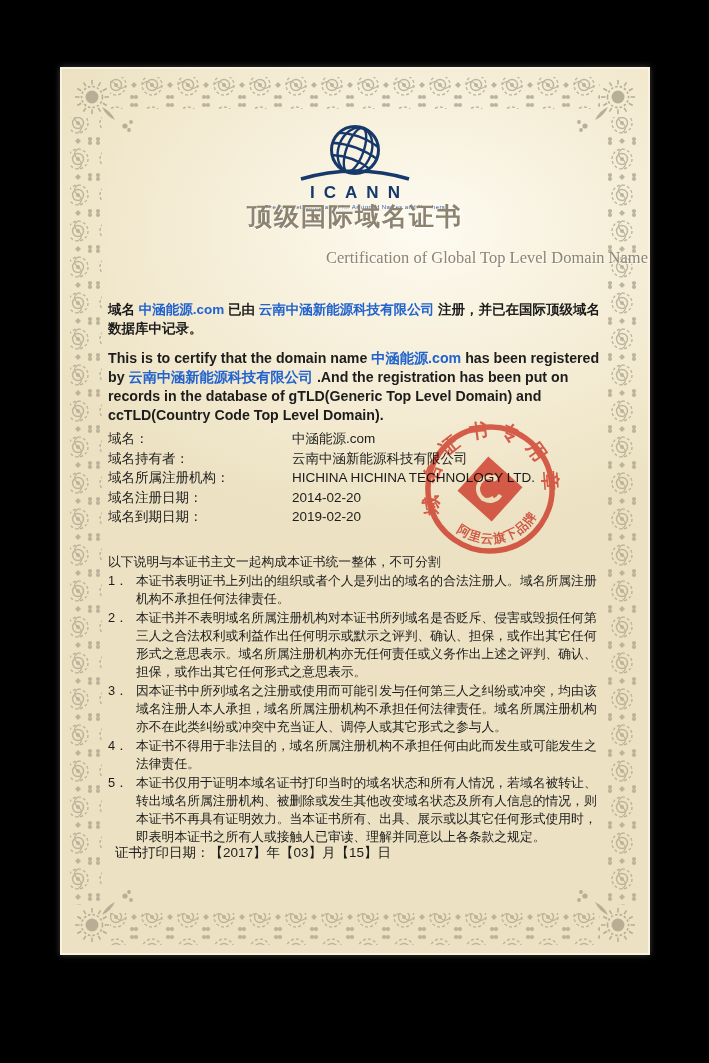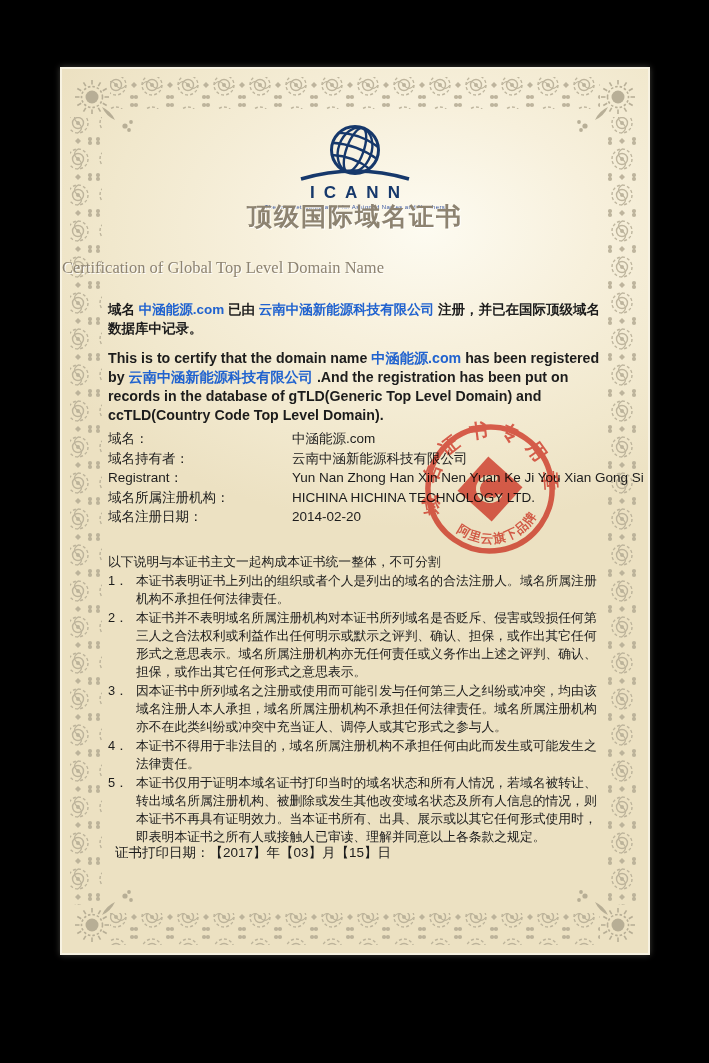--- a/index.html
+++ b/index.html
@@ -8,22 +8,22 @@
   .paper{position:absolute;left:62px;top:69px;width:586px;height:884px;
     background:radial-gradient(ellipse 420px 300px at 62% 18%, #fdfbf1 0%, #f7f0dc 40%, #f1e8cd 75%, #ece1c2 100%);
     box-shadow:0 0 0 2px #f7f2e2, 0 0 6px 2px rgba(255,250,230,0.25);}
   .border-svg{position:absolute;left:0;top:0;width:586px;height:884px;}
   .abs{position:absolute;}
   .logo-block{left:0;top:54px;width:586px;text-align:center;color:#16386b;}
   .icann-word{font-size:17px;font-weight:bold;letter-spacing:9px;padding-left:9px;color:#16386b;margin-top:-2px;}
   .icann-caption{font-size:6px;color:#3a57a0;letter-spacing:0.4px;margin-top:1px;}
   .title{left:0;top:131px;width:586px;text-align:center;font-size:25px;font-weight:bold;color:#8d8371;
     text-shadow:1px 1px 0 rgba(255,255,255,0.9);letter-spacing:2px;}
-  .subtitle{left:0;top:179px;width:586px;text-align:left;font-size:16.5px;color:#8d8371;
-    font-family:"Liberation Serif",serif;text-shadow:1px 1px 0 rgba(255,255,255,0.9);margin-top:10px;}
+  .subtitle{left:0;top:179px;width:586px;text-align:right;font-size:16.5px;color:#8d8371;
+    font-family:"Liberation Serif",serif;text-shadow:1px 1px 0 rgba(255,255,255,0.9);}
   .para{left:46px;width:496px;font-size:13.5px;line-height:19px;color:#1c1c1c;font-weight:bold;}
   .p1{top:231px;}
   .p2{top:280px;font-size:14.2px;line-height:19px;}
   .blue{color:#2163cf;}
   .details{left:46px;top:360px;width:496px;font-size:13.5px;color:#1c1c1c;}
   .drow{display:flex;line-height:19.5px;}
   .dlabel{width:184px;text-align:left;flex:0 0 184px;}
   .dvalue{text-align:left;white-space:nowrap;}
   .terms{left:46px;top:484px;width:496px;font-size:12.8px;line-height:18px;color:#1c1c1c;}
   .term-item{position:relative;padding-left:28px;margin-top:1px;}
@@ -135,30 +135,30 @@
     <div class="abs details">
       <div class="drow">
         <div class="dlabel">域名：</div>
         <div class="dvalue">中涵能源.com</div>
       </div>
       <div class="drow">
         <div class="dlabel">域名持有者：</div>
         <div class="dvalue">云南中涵新能源科技有限公司</div>
       </div>
       <div class="drow">
-        <div class="dlabel">Registrant：</div>
-        <div class="dvalue">Yun Nan Zhong Han Xin Nen Yuan Ke Ji You Xian Gong Si</div>
-      </div>
-      <div class="drow">
         <div class="dlabel">域名所属注册机构：</div>
         <div class="dvalue">HICHINA HICHINA TECHNOLOGY LTD.</div>
       </div>
       <div class="drow">
         <div class="dlabel">域名注册日期：</div>
         <div class="dvalue">2014-02-20</div>
+      </div>
+      <div class="drow">
+        <div class="dlabel">域名到期日期：</div>
+        <div class="dvalue">2019-02-20</div>
       </div>
     </div>
 
     <div class="abs terms">
       <div>以下说明与本证书主文一起构成本证书统一整体，不可分割</div>
       <div class="term-item">
         <span class="term-num">1．</span>
         <span>本证书表明证书上列出的组织或者个人是列出的域名的合法注册人。域名所属注册机构不承担任何法律责任。</span>
       </div>
       <div class="term-item">

